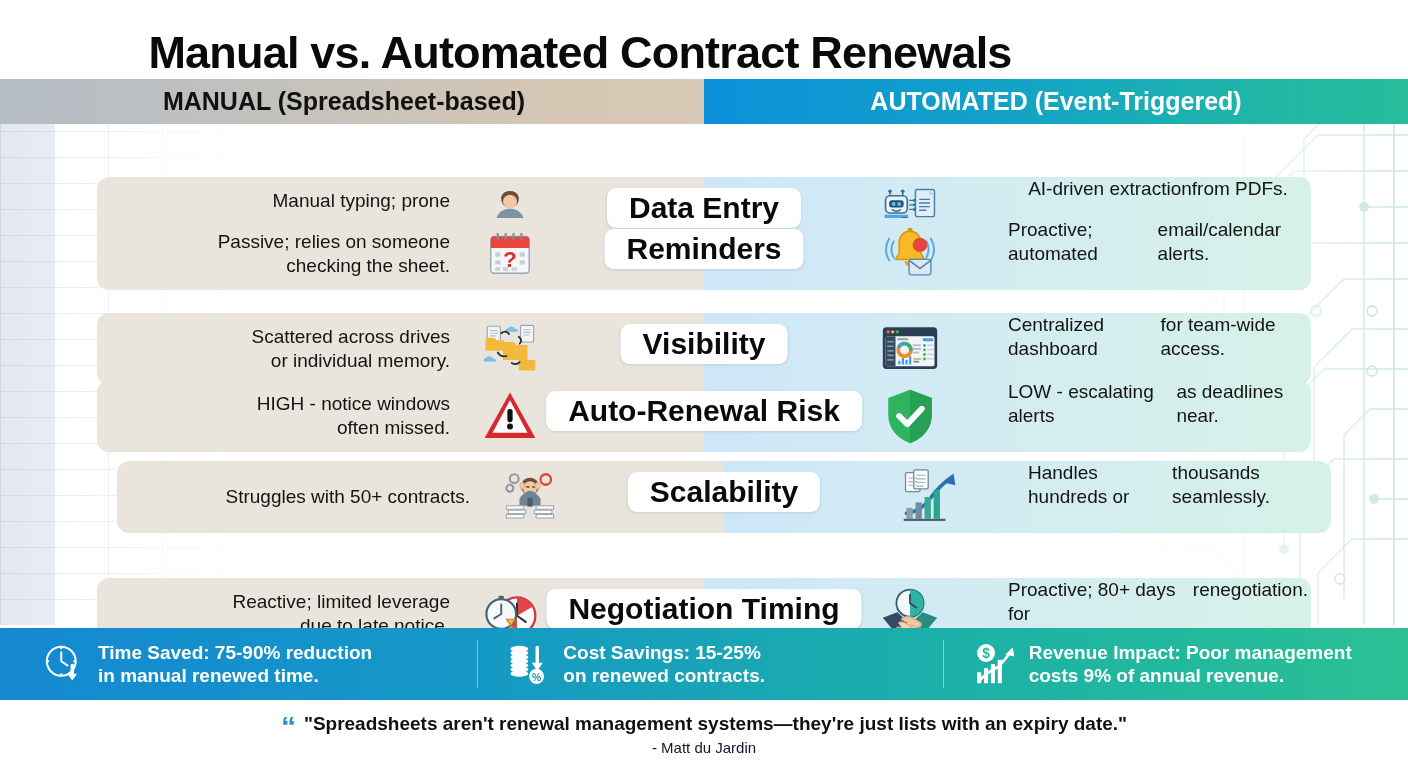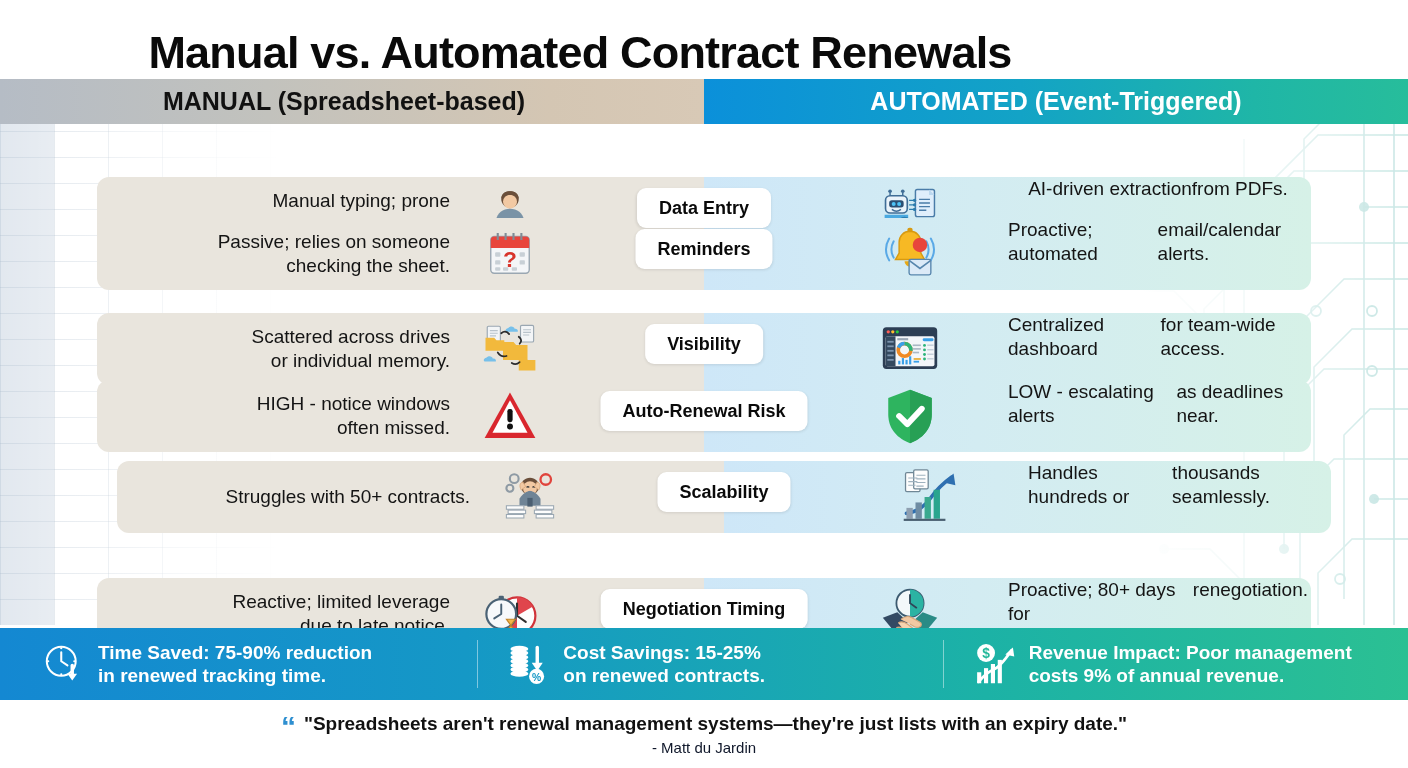--- a/index.html
+++ b/index.html
@@ -112,21 +112,21 @@
     display:flex; flex-direction:row; justify-content:center; align-items:flex-start;
     text-align:left; font-size:19px; line-height:24px; color:#141414;
   }
   .pill{
     position:absolute; top:11px; height:40px; left:50%; transform:translateX(-50%);
     background:#ffffff; border-radius:9px;
     display:flex; align-items:center; justify-content:center;
     padding:0 22px; box-shadow:0 1px 3px rgba(0,0,0,.10);
     z-index:4;
   }
-  .pill span{ font-size:18px; font-weight:bold; color:#0a0a0a; white-space:nowrap; }
+  .pill span{ font-size:30px; font-weight:bold; color:#0a0a0a; white-space:nowrap; }
 
   
   #stats-bar{
     position:absolute; left:0; top:628px; width:1408px; height:72px; z-index:6;
     background:linear-gradient(to right,#1488d2 0%,#1598c6 33%,#1cb2a6 70%,#2bc093 100%);
     display:flex; align-items:center;padding-left:12px;
   }
   .stat{
     flex:1; height:72px; display:flex; align-items:center; gap:12px;
     padding-left:30px; position:relative;
@@ -582,21 +582,21 @@
             <circle cx="28" cy="9" r="1.6"></circle>
             <circle cx="47" cy="28" r="1.6"></circle>
       <circle cx="28" cy="47" r="1.6"></circle>
             <circle cx="9" cy="28" r="1.6"></circle>
           </g>
       <path d="M44 34v15" stroke="#ffffff" stroke-width="5" stroke-linecap="round"></path>
       <path d="M37 46l7 10 7-10z" fill="#ffffff"></path>
         </svg></div>
     <div class="stat-txt">
       <div>Time Saved: 75-90% reduction</div>
-      <div>in renewed tracking time.</div>
+      <div>in manual renewed time.</div>
     </div>
     </div>
     <div class="stat">
     <div class="stat-icon"><svg width="44" height="44" viewBox="0 0 64 64">
       <g fill="#ffffff">
         <ellipse cx="18" cy="10" rx="13" ry="4.4"></ellipse>
             <ellipse cx="18" cy="16" rx="13" ry="4.4"></ellipse>
         <ellipse cx="18" cy="22" rx="13" ry="4.4"></ellipse>
             <ellipse cx="18" cy="28" rx="13" ry="4.4"></ellipse>
         <ellipse cx="18" cy="34" rx="13" ry="4.4"></ellipse>

